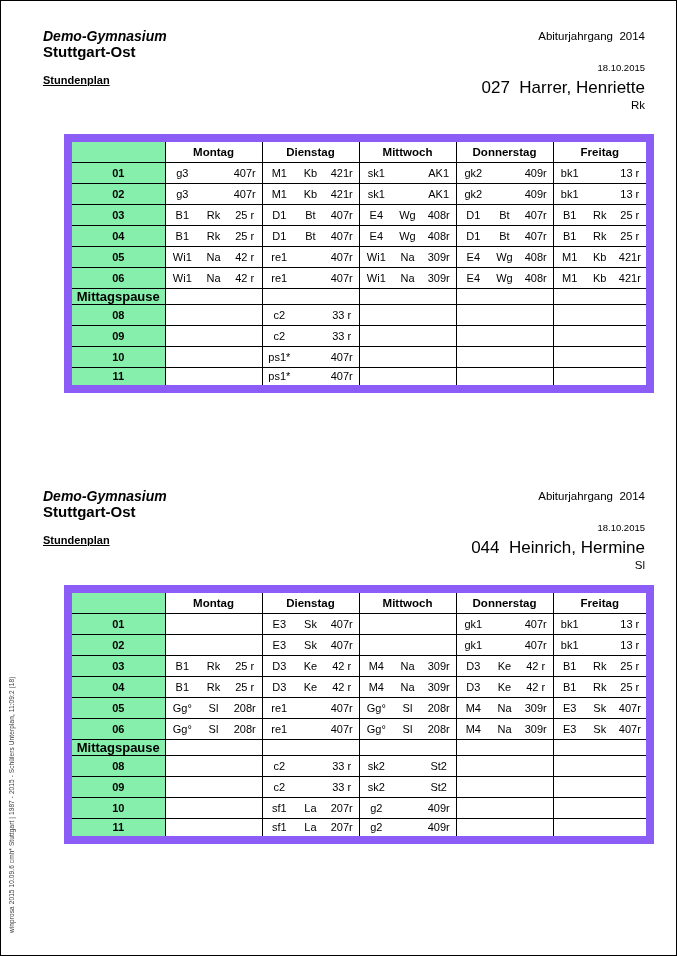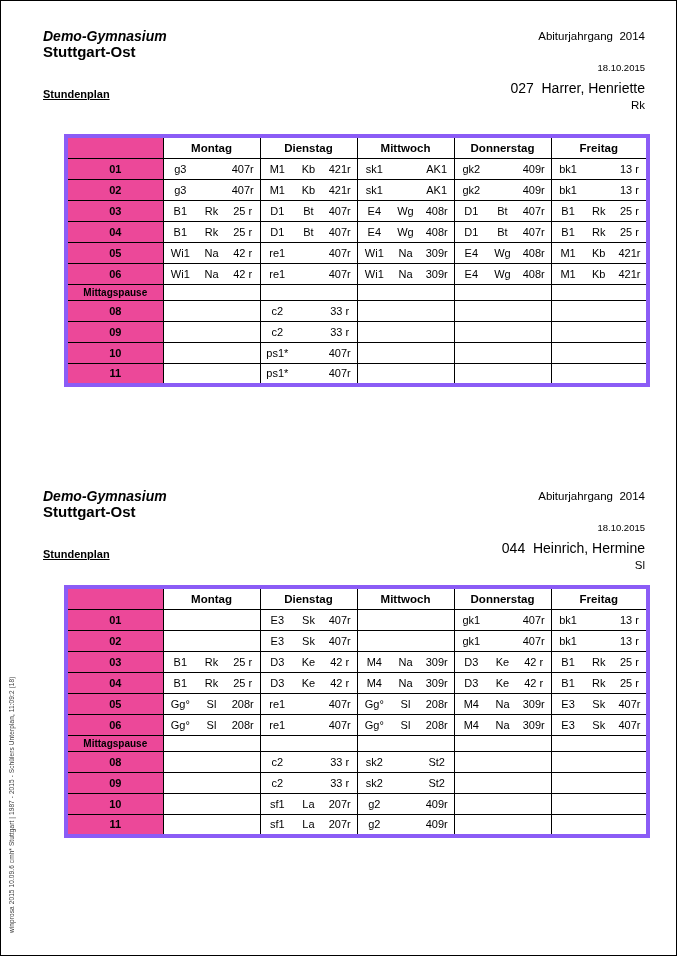--- a/index.html
+++ b/index.html
@@ -10,46 +10,46 @@
     background:#ffffff;
     border:1px solid #000;
     font-family:"Liberation Sans", sans-serif;
     color:#000;
     overflow:hidden;
   }
   .pre{white-space:pre;margin-left:19px;}
   .hdr-left{position:absolute;left:42px;}
   .school-name{font-size:14px;font-weight:bold;font-style:italic;line-height:17px;}
   .school-city{font-size:15px;font-weight:bold;line-height:14px;}
-  .doc-title{font-size:11px;font-weight:bold;text-decoration:underline;margin-top:29px;}
+  .doc-title{font-size:11px;font-weight:bold;text-decoration:underline;margin-top:15px;}
   .hdr-right{position:absolute;right:31px;text-align:right;}
   .cohort{font-size:11.5px;line-height:14px;}
   .date{font-size:9.5px;line-height:13px;margin-top:18px;}
-  .student{font-size:14px;line-height:14px;margin-top:7px;}
+  .student{font-size:17px;line-height:14px;margin-top:7px;}
   .tutor{font-size:11.5px;line-height:14px;margin-top:3px;}
 
   table.tt{
     position:absolute;left:63px;
     border-collapse:collapse;
     table-layout:fixed;
     width:582px;
   }
-  table.tt{border:4px solid #8b5cf6;padding-left:48px;}
+  table.tt{border:8px solid #8b5cf6;padding-left:48px;}
   table.tt th, table.tt td{
     border:1px solid #000;
     padding:0;
     overflow:hidden;
   }
   table.tt col{width:97px;}
-  th.corner, td.rowlabel{background:#ec4899;}
+  th.corner, td.rowlabel{background:#86efac;}
   thead th{height:20px;font-size:11.5px;font-weight:bold;text-align:center;vertical-align:middle;}
   tbody tr{height:21px;}
   tbody tr.break{height:16px;}
   td.rowlabel{font-size:11px;font-weight:bold;text-align:center;vertical-align:middle;}
-  tr.break td.rowlabel{font-size:10px;}
+  tr.break td.rowlabel{font-size:13px;}
   td.slot{vertical-align:middle;}
   td.slot .wrap{
     display:grid;
     grid-template-columns:1.05fr 0.9fr 1.05fr;
     width:100%;
   }
   td.slot .p{
     font-size:11px;
     text-align:center;
     white-space:pre;

